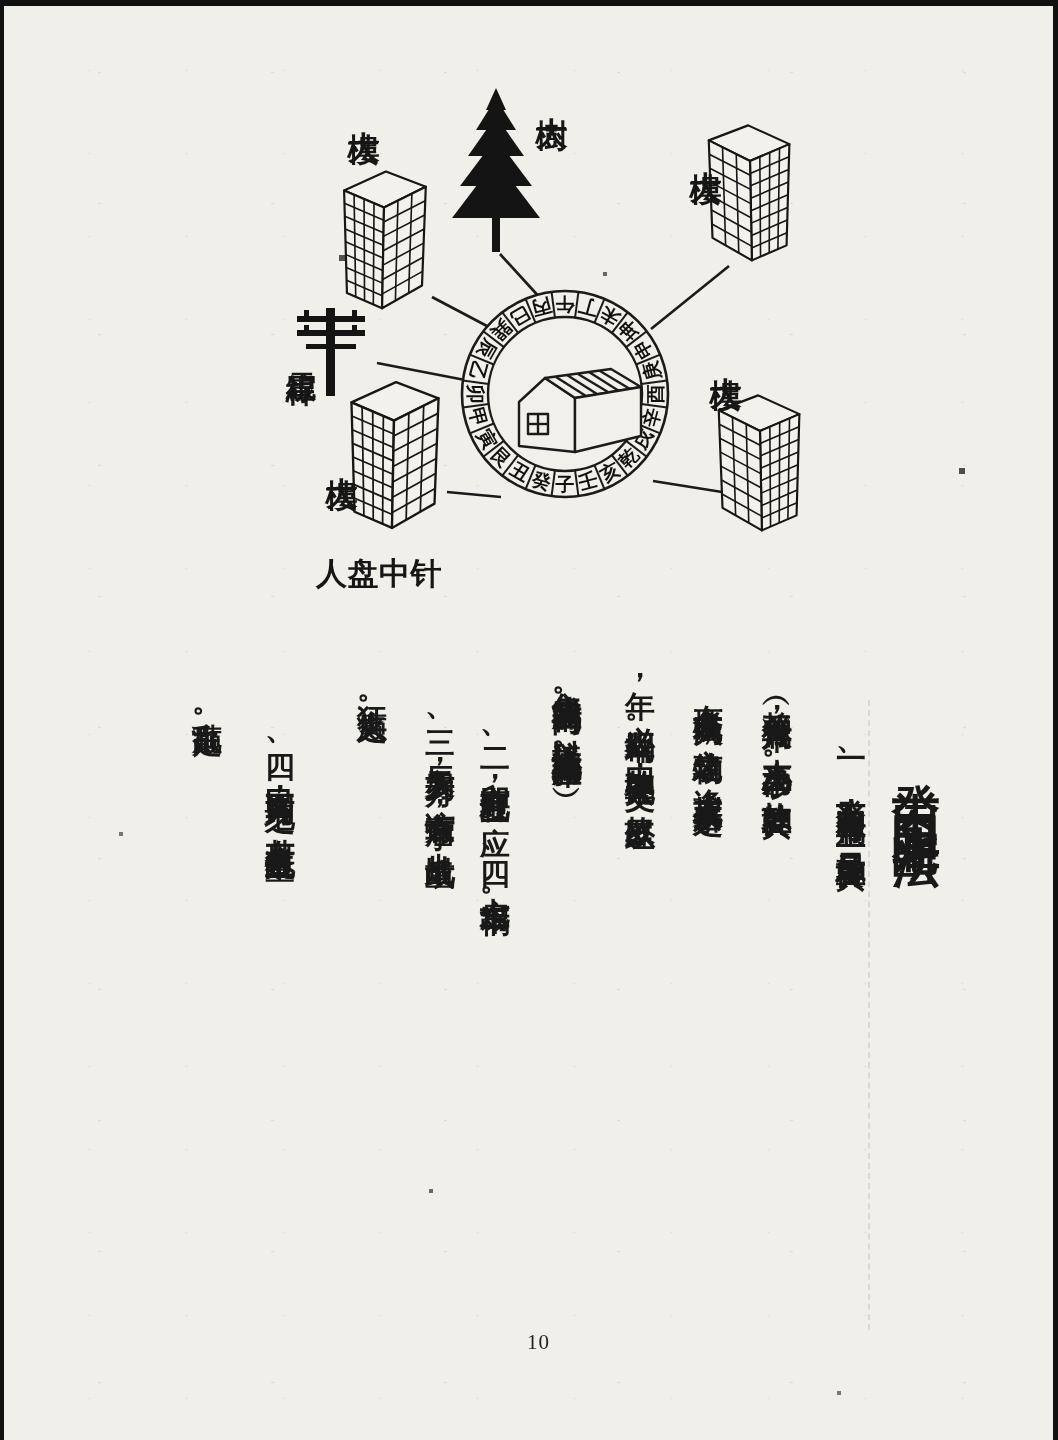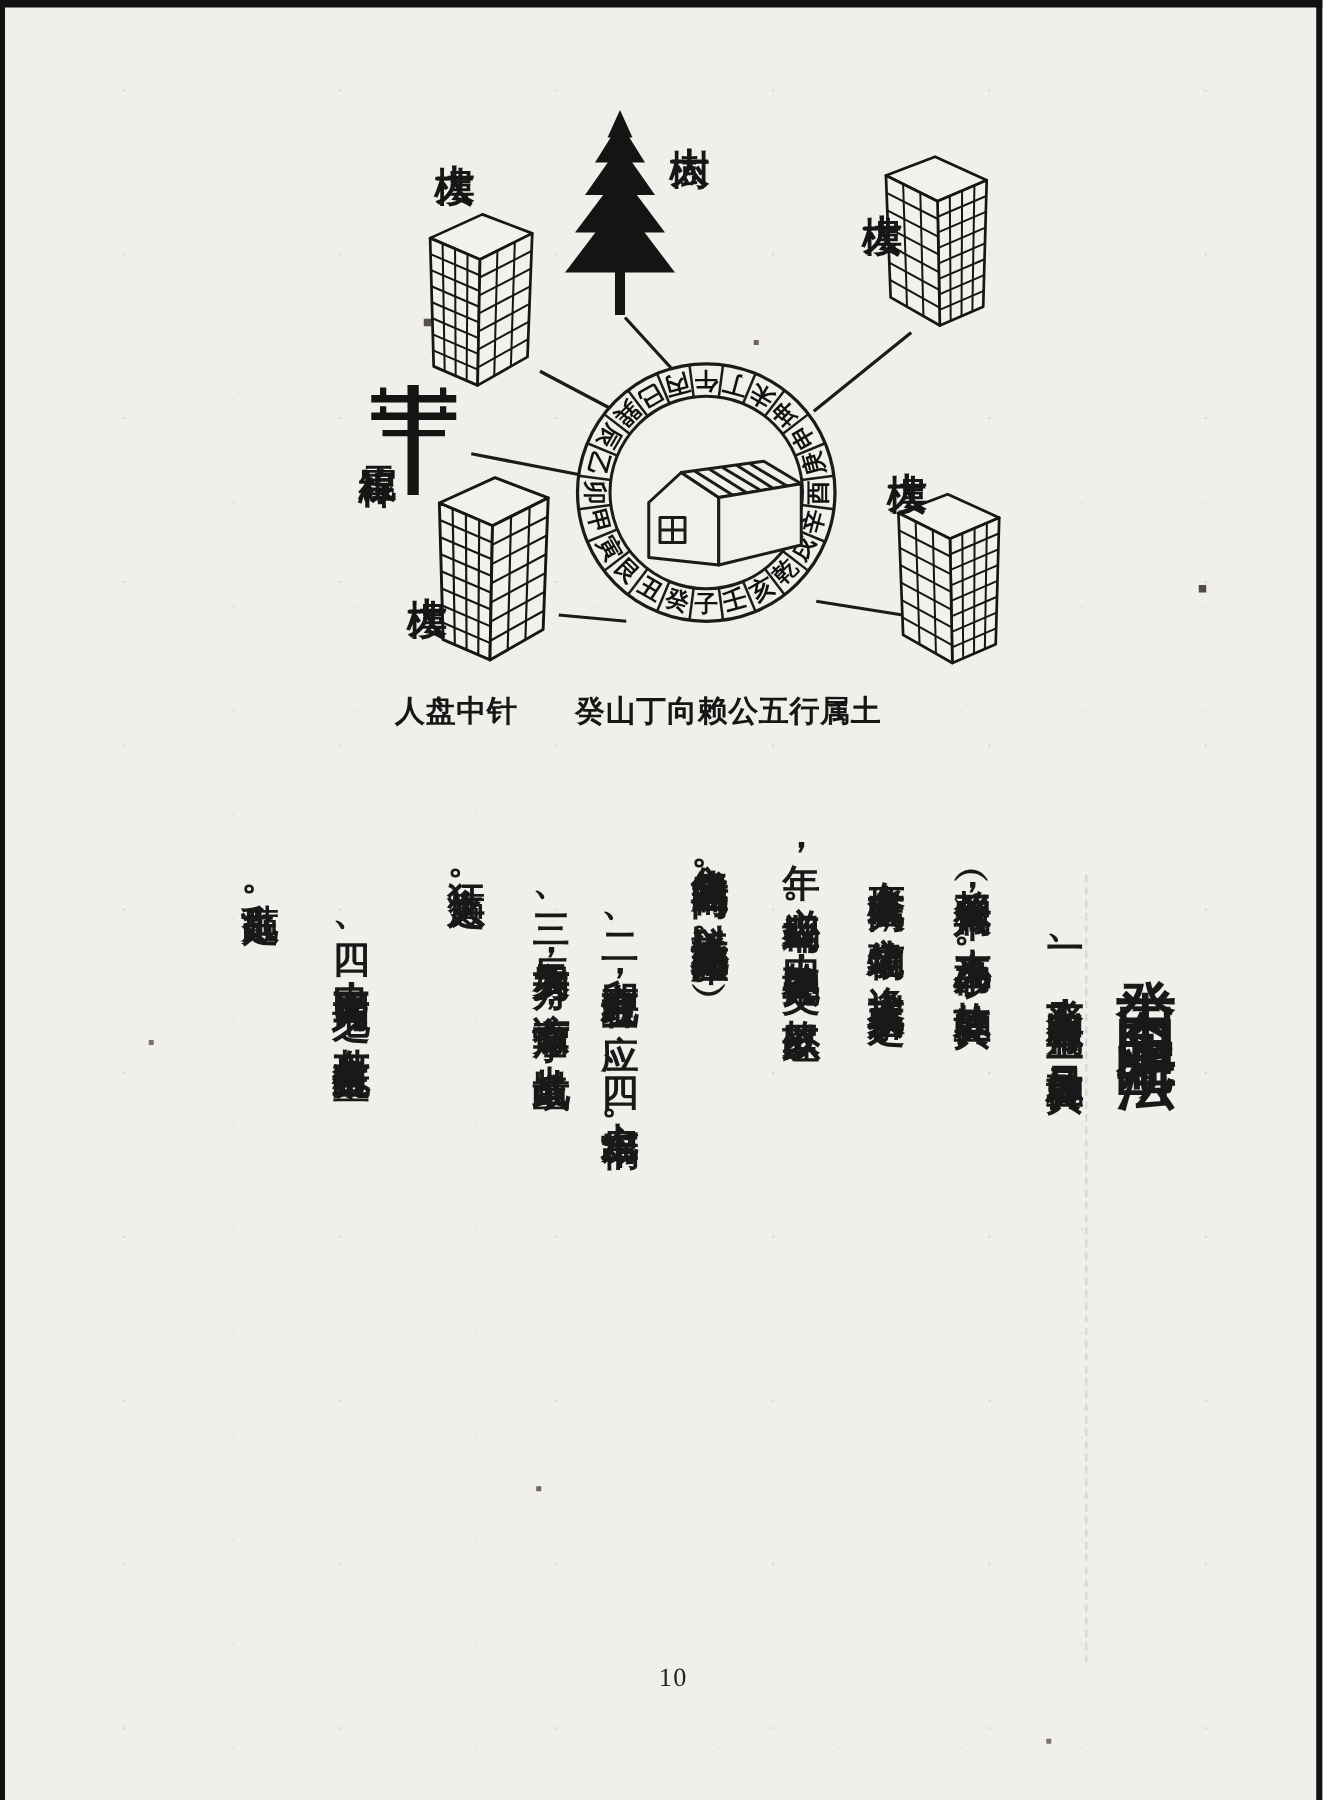--- a/index.html
+++ b/index.html
@@ -23,22 +23,22 @@
 
   .figure{position:absolute;left:0;top:0;width:1058px;height:660px;}
   .figure svg{position:absolute;overflow:visible;}
   .mirror{transform:scaleX(-1);}
 
   .vlabel{
     position:absolute;writing-mode:vertical-rl;text-orientation:upright;
     font-weight:700;font-size:32px;line-height:1;letter-spacing:2px;color:#161616;
   }
   .caption{
-    position:absolute;left:316px;top:553px;display:flex;gap:46px;
-    font-weight:700;font-size:24px;letter-spacing:0.5px;color:#161616;white-space:nowrap;
+    position:absolute;left:316px;top:553px;display:flex;gap:66px;
+    font-weight:700;font-size:31px;letter-spacing:0.5px;color:#161616;white-space:nowrap;
   }
   .textblock{position:absolute;left:0;top:640px;width:1058px;height:760px;}
   .vcol{
     position:absolute;writing-mode:vertical-rl;text-orientation:mixed;
     font-weight:700;font-size:30px;line-height:1.1;letter-spacing:2px;color:#191919;
     white-space:nowrap;
   }
   .vtitle{
     font-size:48px;letter-spacing:8px;line-height:1;font-weight:700;
   }
@@ -252,21 +252,20 @@
 
     <div class="vlabel" style="left:348px;top:106px">大樓</div>
     <div class="vlabel" style="left:536px;top:92px">大樹</div>
     <div class="vlabel" style="left:690px;top:146px">大樓</div>
     <div class="vlabel" style="left:286px;top:348px;font-size:30px">電線桿</div>
     <div class="vlabel" style="left:326px;top:452px">大樓</div>
     <div class="vlabel" style="left:710px;top:352px">大樓</div>
 
     <div class="caption">
       <span>人盘中针</span>
-      <span>癸山丁向赖公五行属土</span>
     </div>
   </div>
 
   <div class="textblock">
     <div class="vcol vtitle" style="left:892px;top:106px">癸山丁向阳宅断法</div>
     <div class="vcol" style="left:835px;top:102px">一、癸山丁向赖公五行属土，最忌乾坤艮巽</div>
     <div class="vcol" style="left:761px;top:46px">（赖公五行属木），木克土为杀砂。故乾坤艮巽</div>
     <div class="vcol" style="left:692px;top:41px">有大楼或高大　之建筑物，逢太岁或太岁合杀之</div>
     <div class="vcol" style="left:624px;top:28px">年，必应祸端。（因乾坤艮巽无干支，故以罗经</div>
     <div class="vcol" style="left:551px;top:27px">之午线为应祸时间。以接近线之地支为应验年。）</div>

